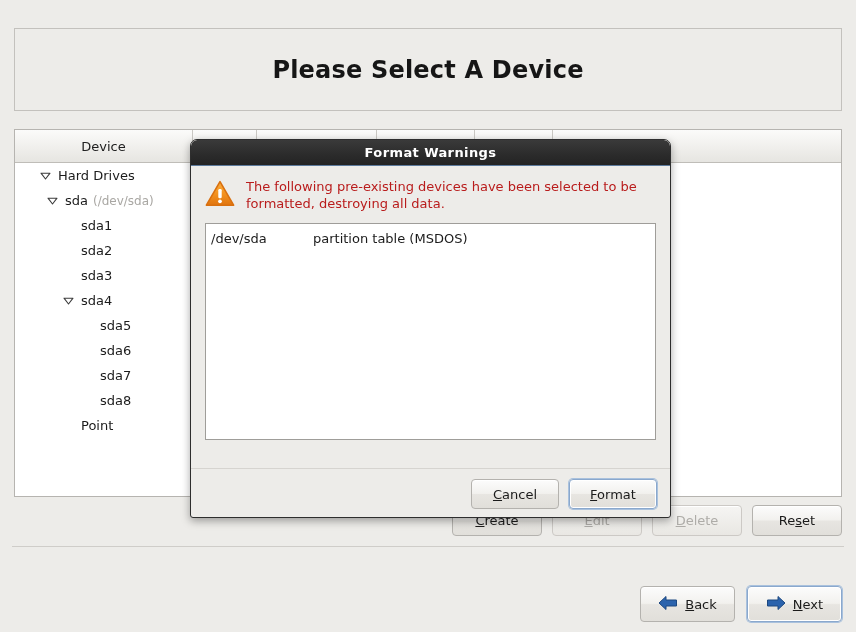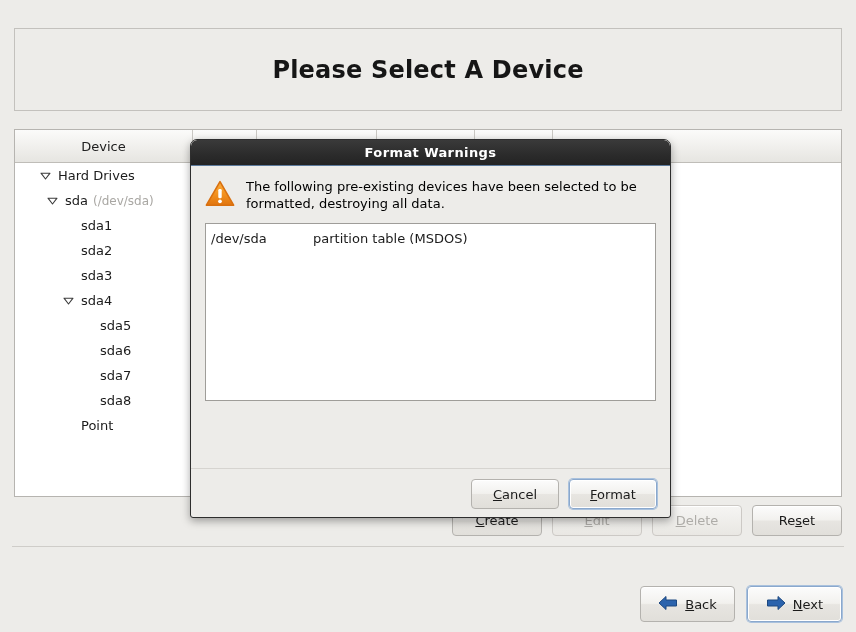--- a/index.html
+++ b/index.html
@@ -217,26 +217,26 @@
   }
   #warn-block {
     display: flex;
     align-items: flex-start;
     gap: 11px;
   }
   #warn-icon { flex: 0 0 auto; margin-top: 2px; }
   #warn-text {
     font-size: 13px;
     line-height: 17px;
-    color: #000000;
+    color: #b91c1c;
     max-width: 420px;
   }
   #warn-list {
     margin-top: 11px;
-    height: 178px;
+    height: 217px;
     border: 1px solid #9f9d99;
     background: #ffffff;
     box-sizing: border-box;
     padding: 5px 0 0 5px;
     overflow: hidden;
   }
   .list-row {
     display: flex;
     font-size: 13px;
     color: #1b1b1b;

